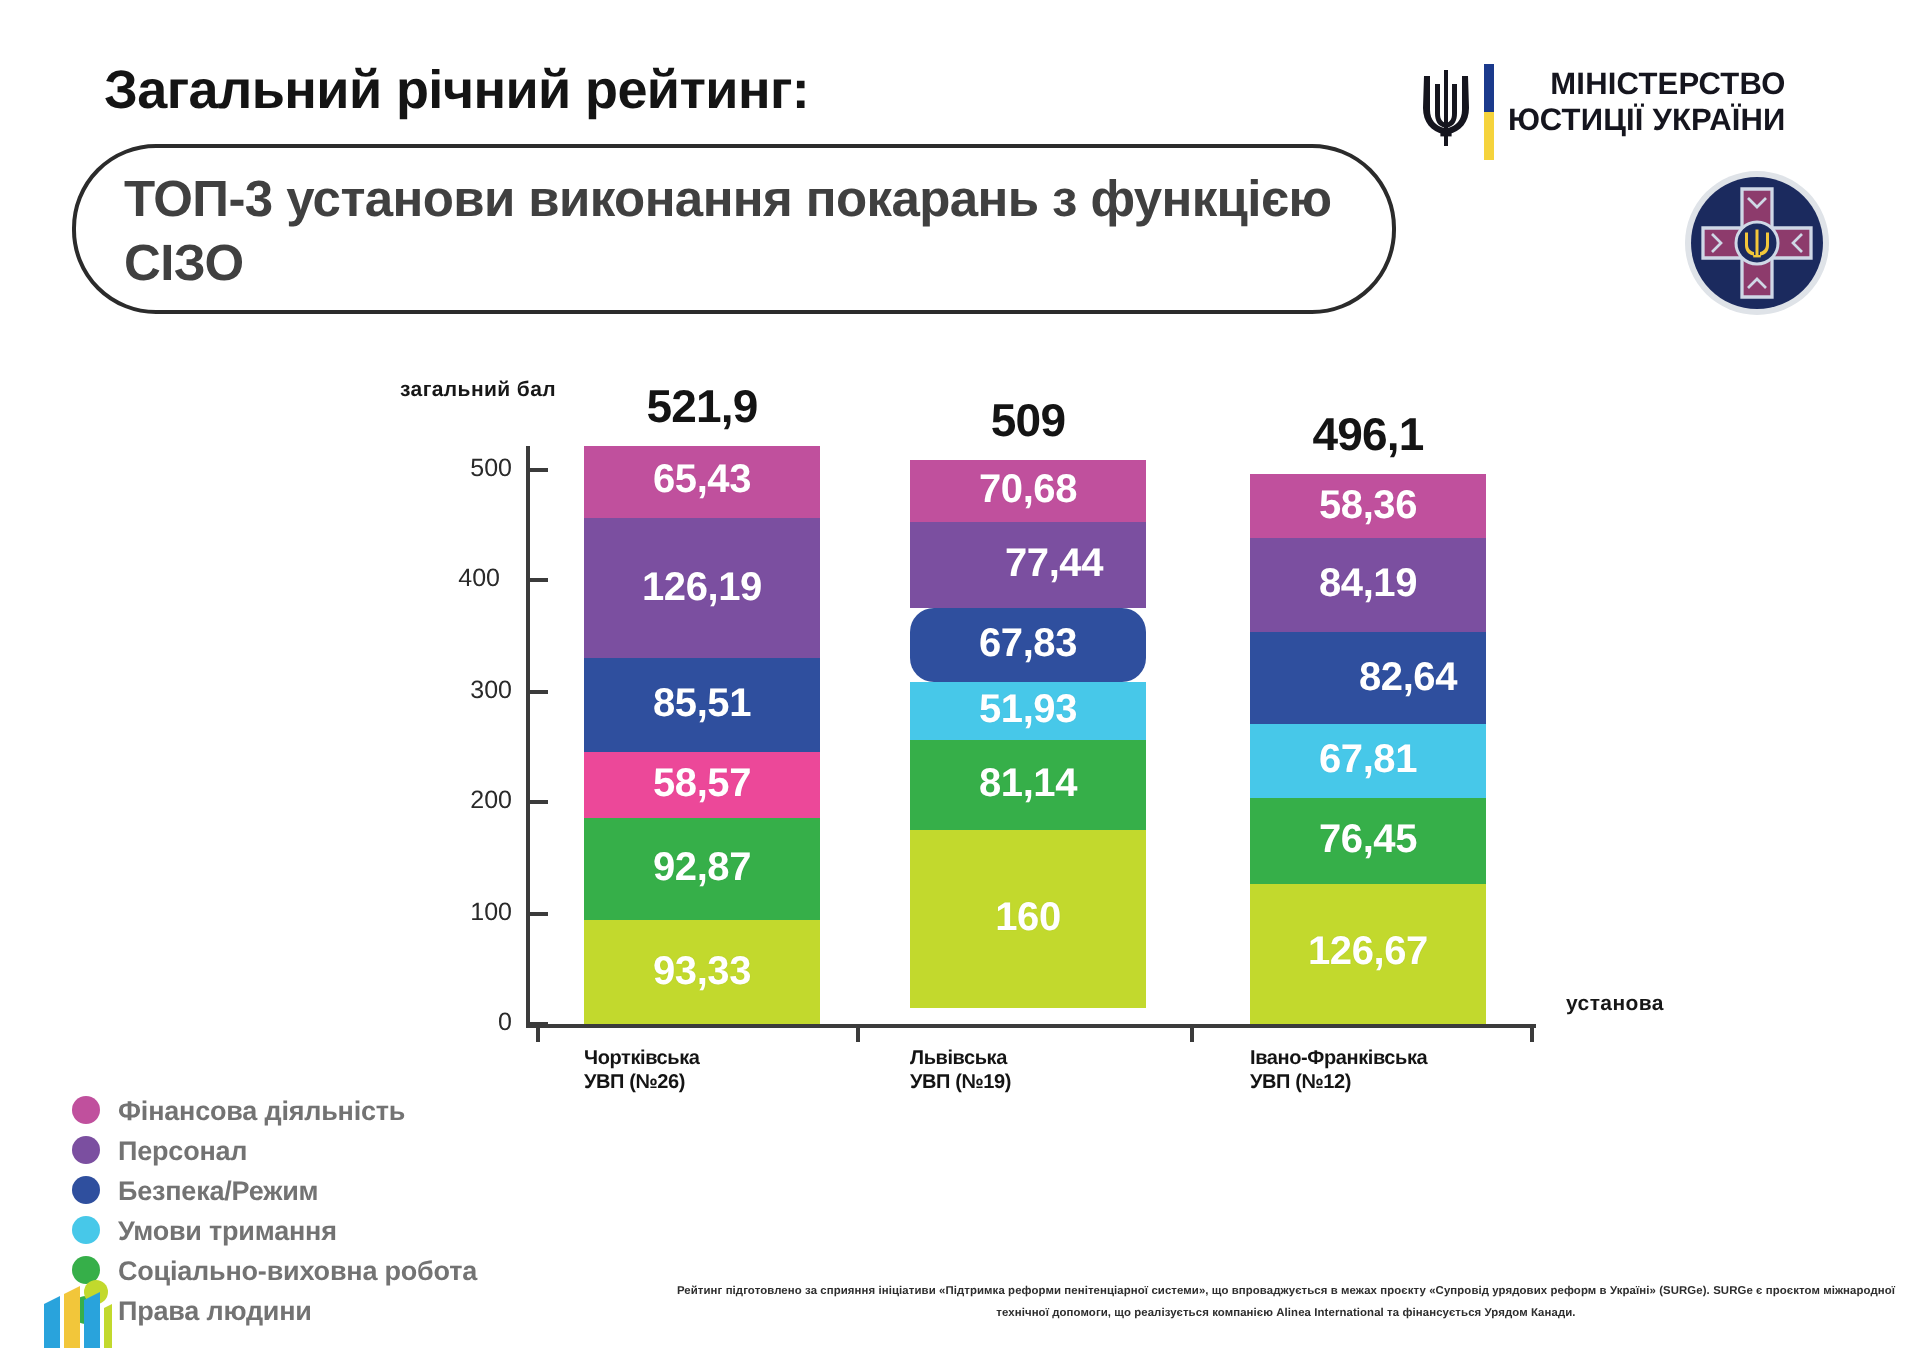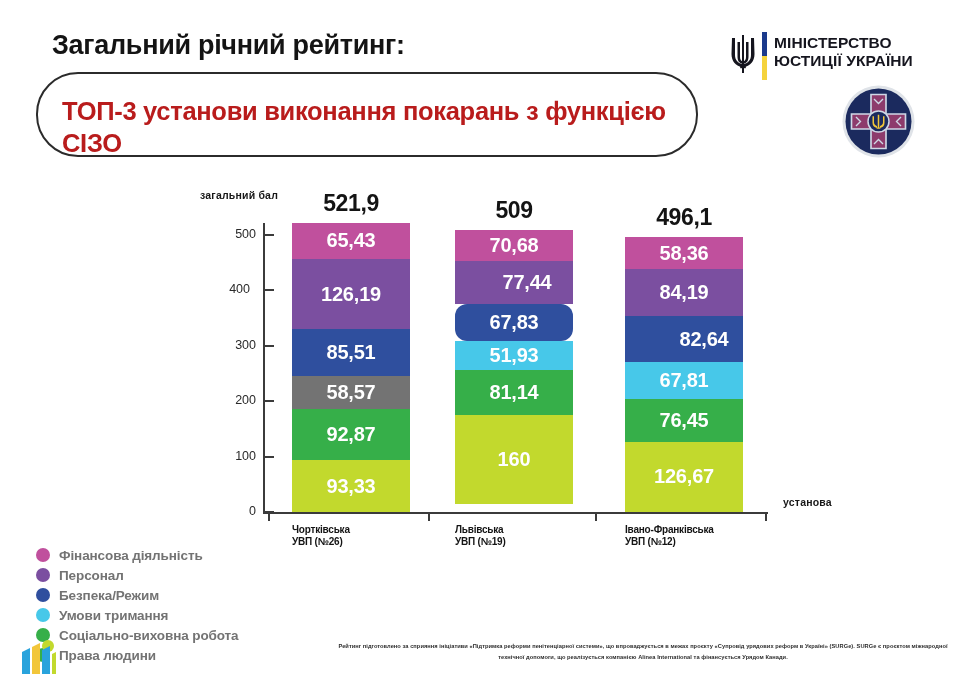--- a/index.html
+++ b/index.html
@@ -22,28 +22,28 @@
   }
 
   #subtitle-box {
     position: absolute; left: 36px; top: 72px;
     width: 662px; height: 85px;
     border: 2.5px solid #2b2b2b;
     border-radius: 42px;
     background: #fff;
   }
   #subtitle-text {
-    position: absolute; left: 24px; top: 21px;
+    position: absolute; left: 24px; top: 10px;
     width: 620px;
     font-size: 25.5px; font-weight: bold; line-height: 1.27;
-    letter-spacing: -0.3px; color: #b91c1c;
-  }
-
-  
-  #ministry-lockup { position: absolute; left: 730px; top: 33px; width: 200px; height: 46px; }
+    letter-spacing: -0.3px; color: #404040;
+  }
+
+  
+  #ministry-lockup { position: absolute; left: 710px; top: 33px; width: 200px; height: 46px; text-align: right; }
   #trident-mark { position: absolute; left: 0; top: 0; width: 26px; height: 42px; }
   #flag-bar {
     position: absolute; left: 32px; top: -1px; width: 5px; height: 48px;
     background: linear-gradient(to bottom, #1b3a8c 0 50%, #f5d33c 50% 100%);
   }
   #ministry-name {
     position: absolute; left: 44px; top: 1px;
     font-size: 15.5px; font-weight: bold; line-height: 1.18;
     letter-spacing: 0.1px; color: #15151e; white-space: nowrap;
   }
@@ -200,21 +200,21 @@
       <div class="bar" style="left: 292px; top: 42.8674px; height: 289.133px;">
         <div class="seg" style="background: rgb(192, 80, 157); height: 36.2482px;">
           <span class="seg-label">65,43</span>
         </div>
         <div class="seg" style="background: rgb(123, 79, 160); height: 69.9093px;">
           <span class="seg-label">126,19</span>
         </div>
         <div class="seg" style="background: rgb(47, 79, 158); height: 47.3725px;">
           <span class="seg-label">85,51</span>
         </div>
-        <div class="seg" style="background: #737373; height: 32.4478px;">
+        <div class="seg" style="background: #ec4899; height: 32.4478px;">
           <span class="seg-label">58,57</span>
         </div>
         <div class="seg" style="background: rgb(54, 175, 73); height: 51.45px;">
           <span class="seg-label">92,87</span>
         </div>
         <div class="seg" style="background: rgb(194, 217, 45); height: 51.7048px;">
           <span class="seg-label">93,33</span>
         </div>
       </div>
       <div class="bar-total" style="left: 271px; top: 9.8674px;">521,9</div>

